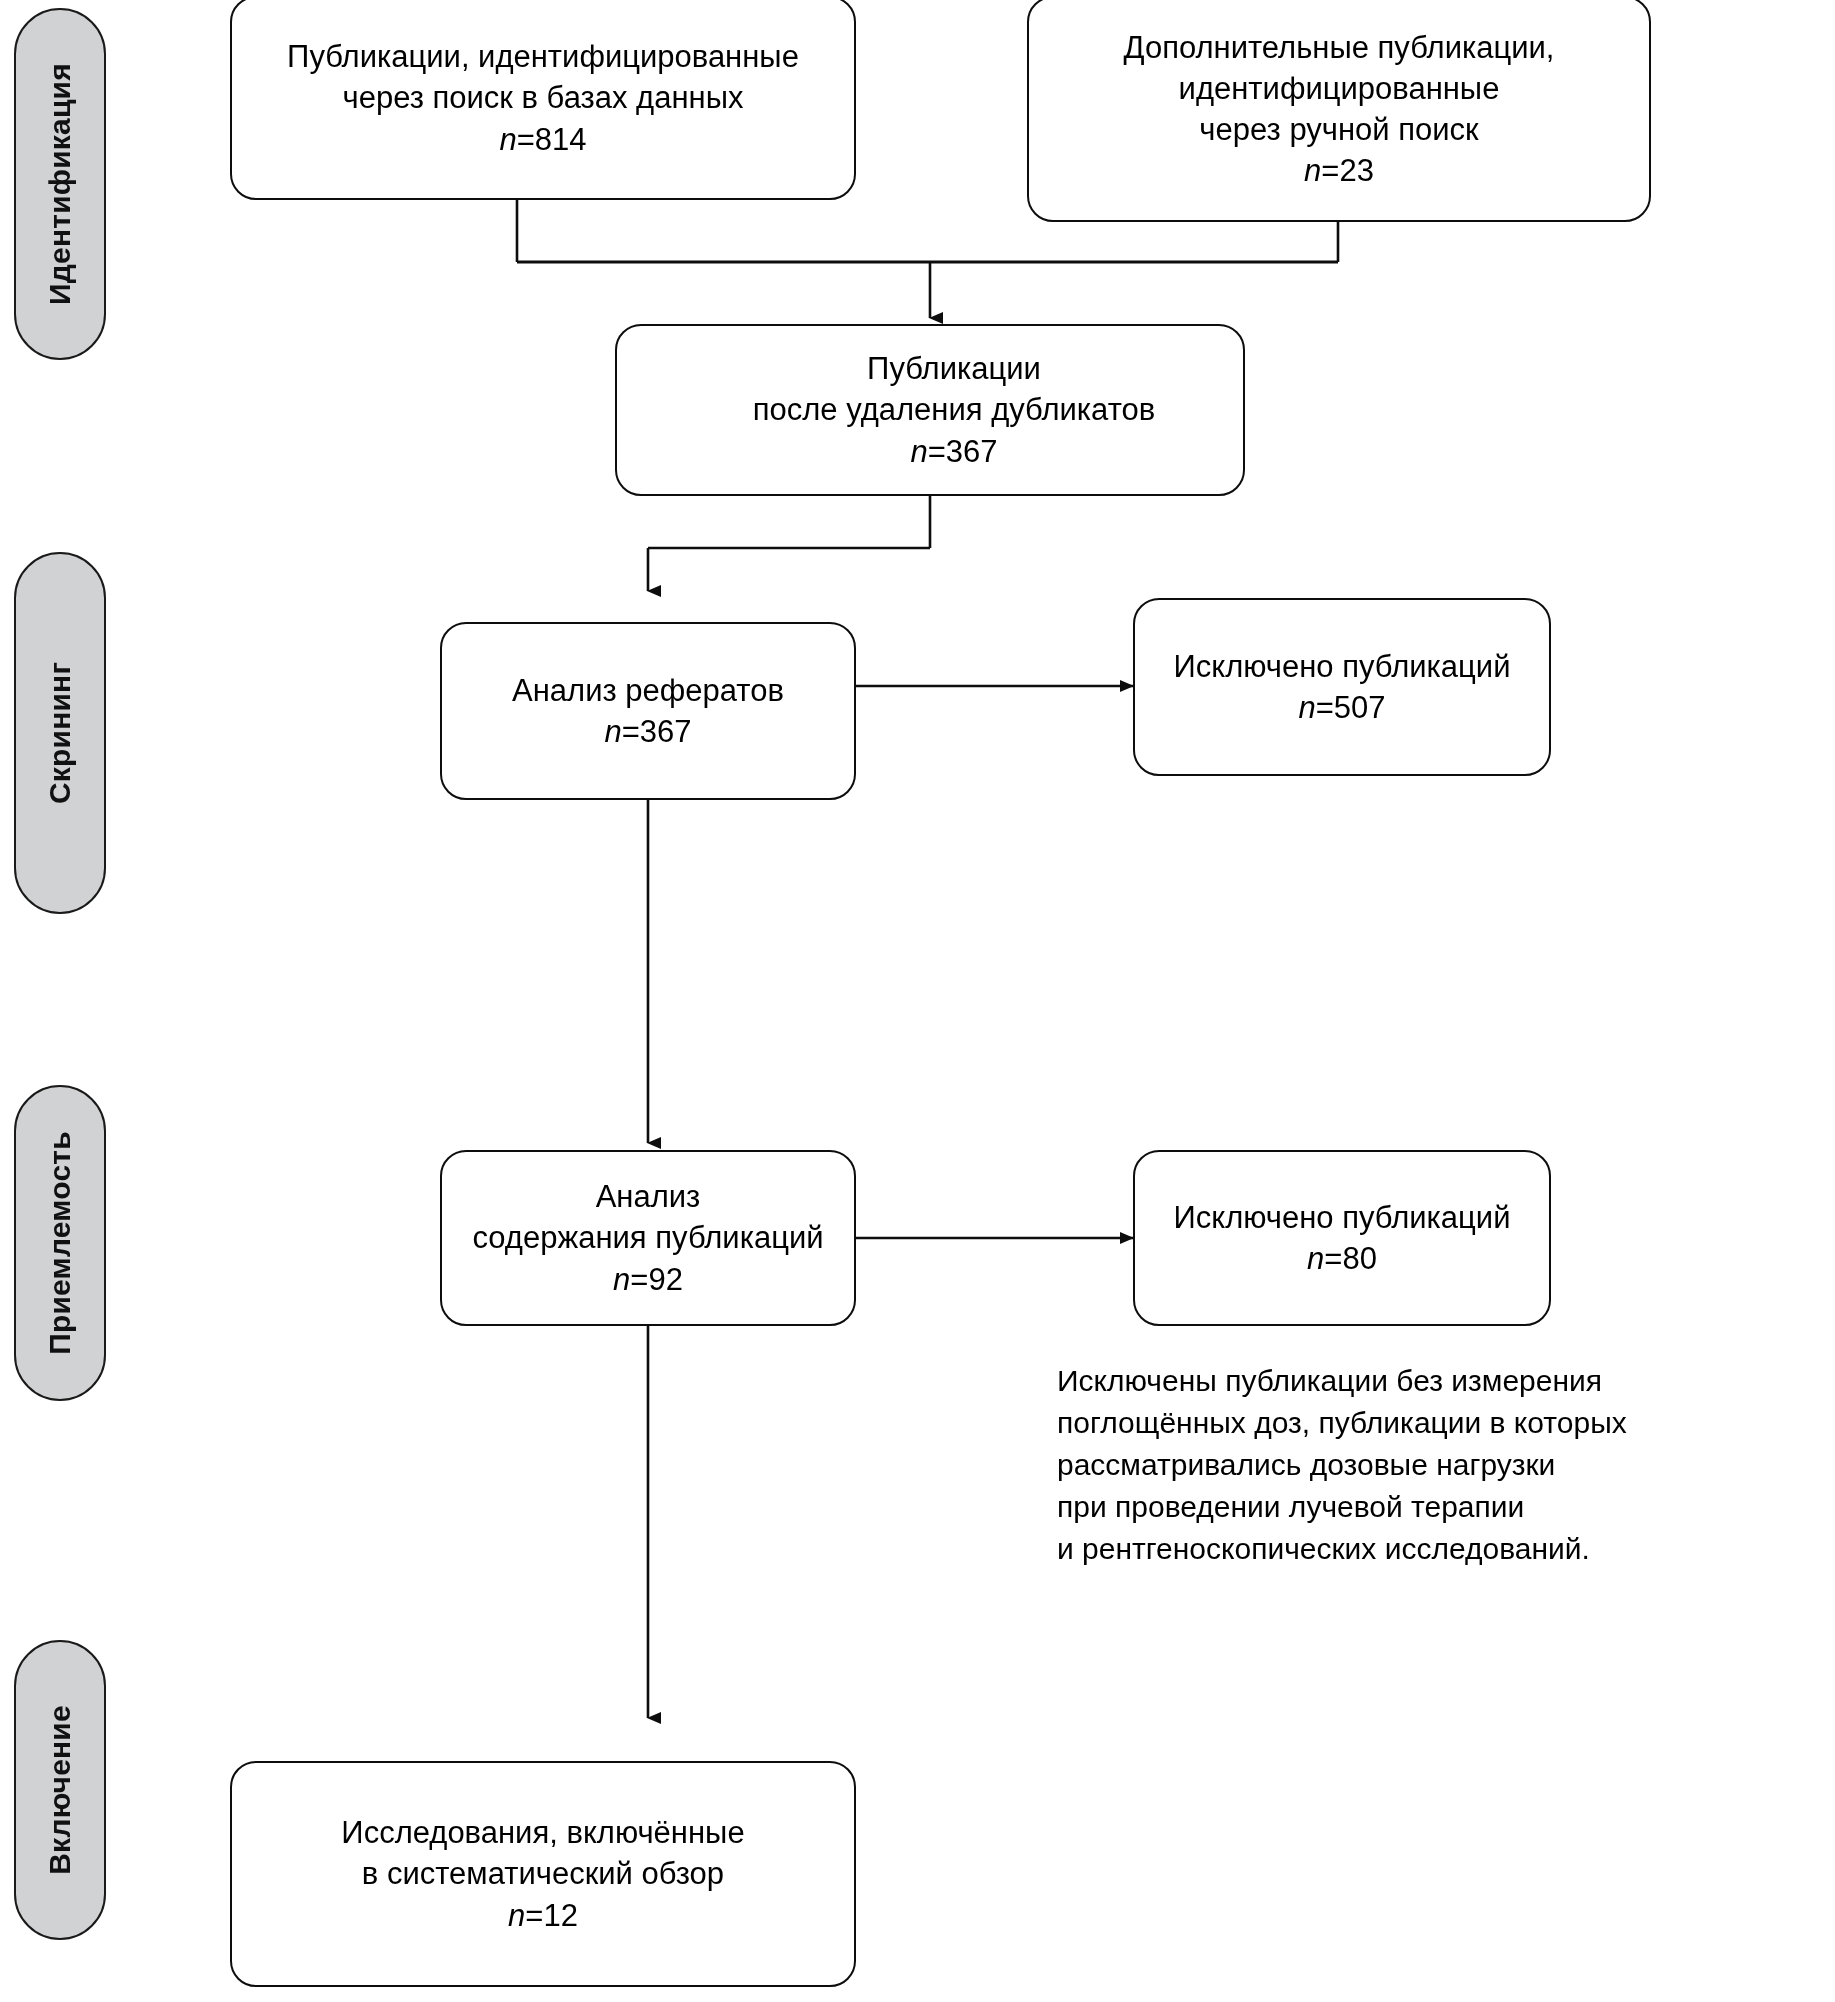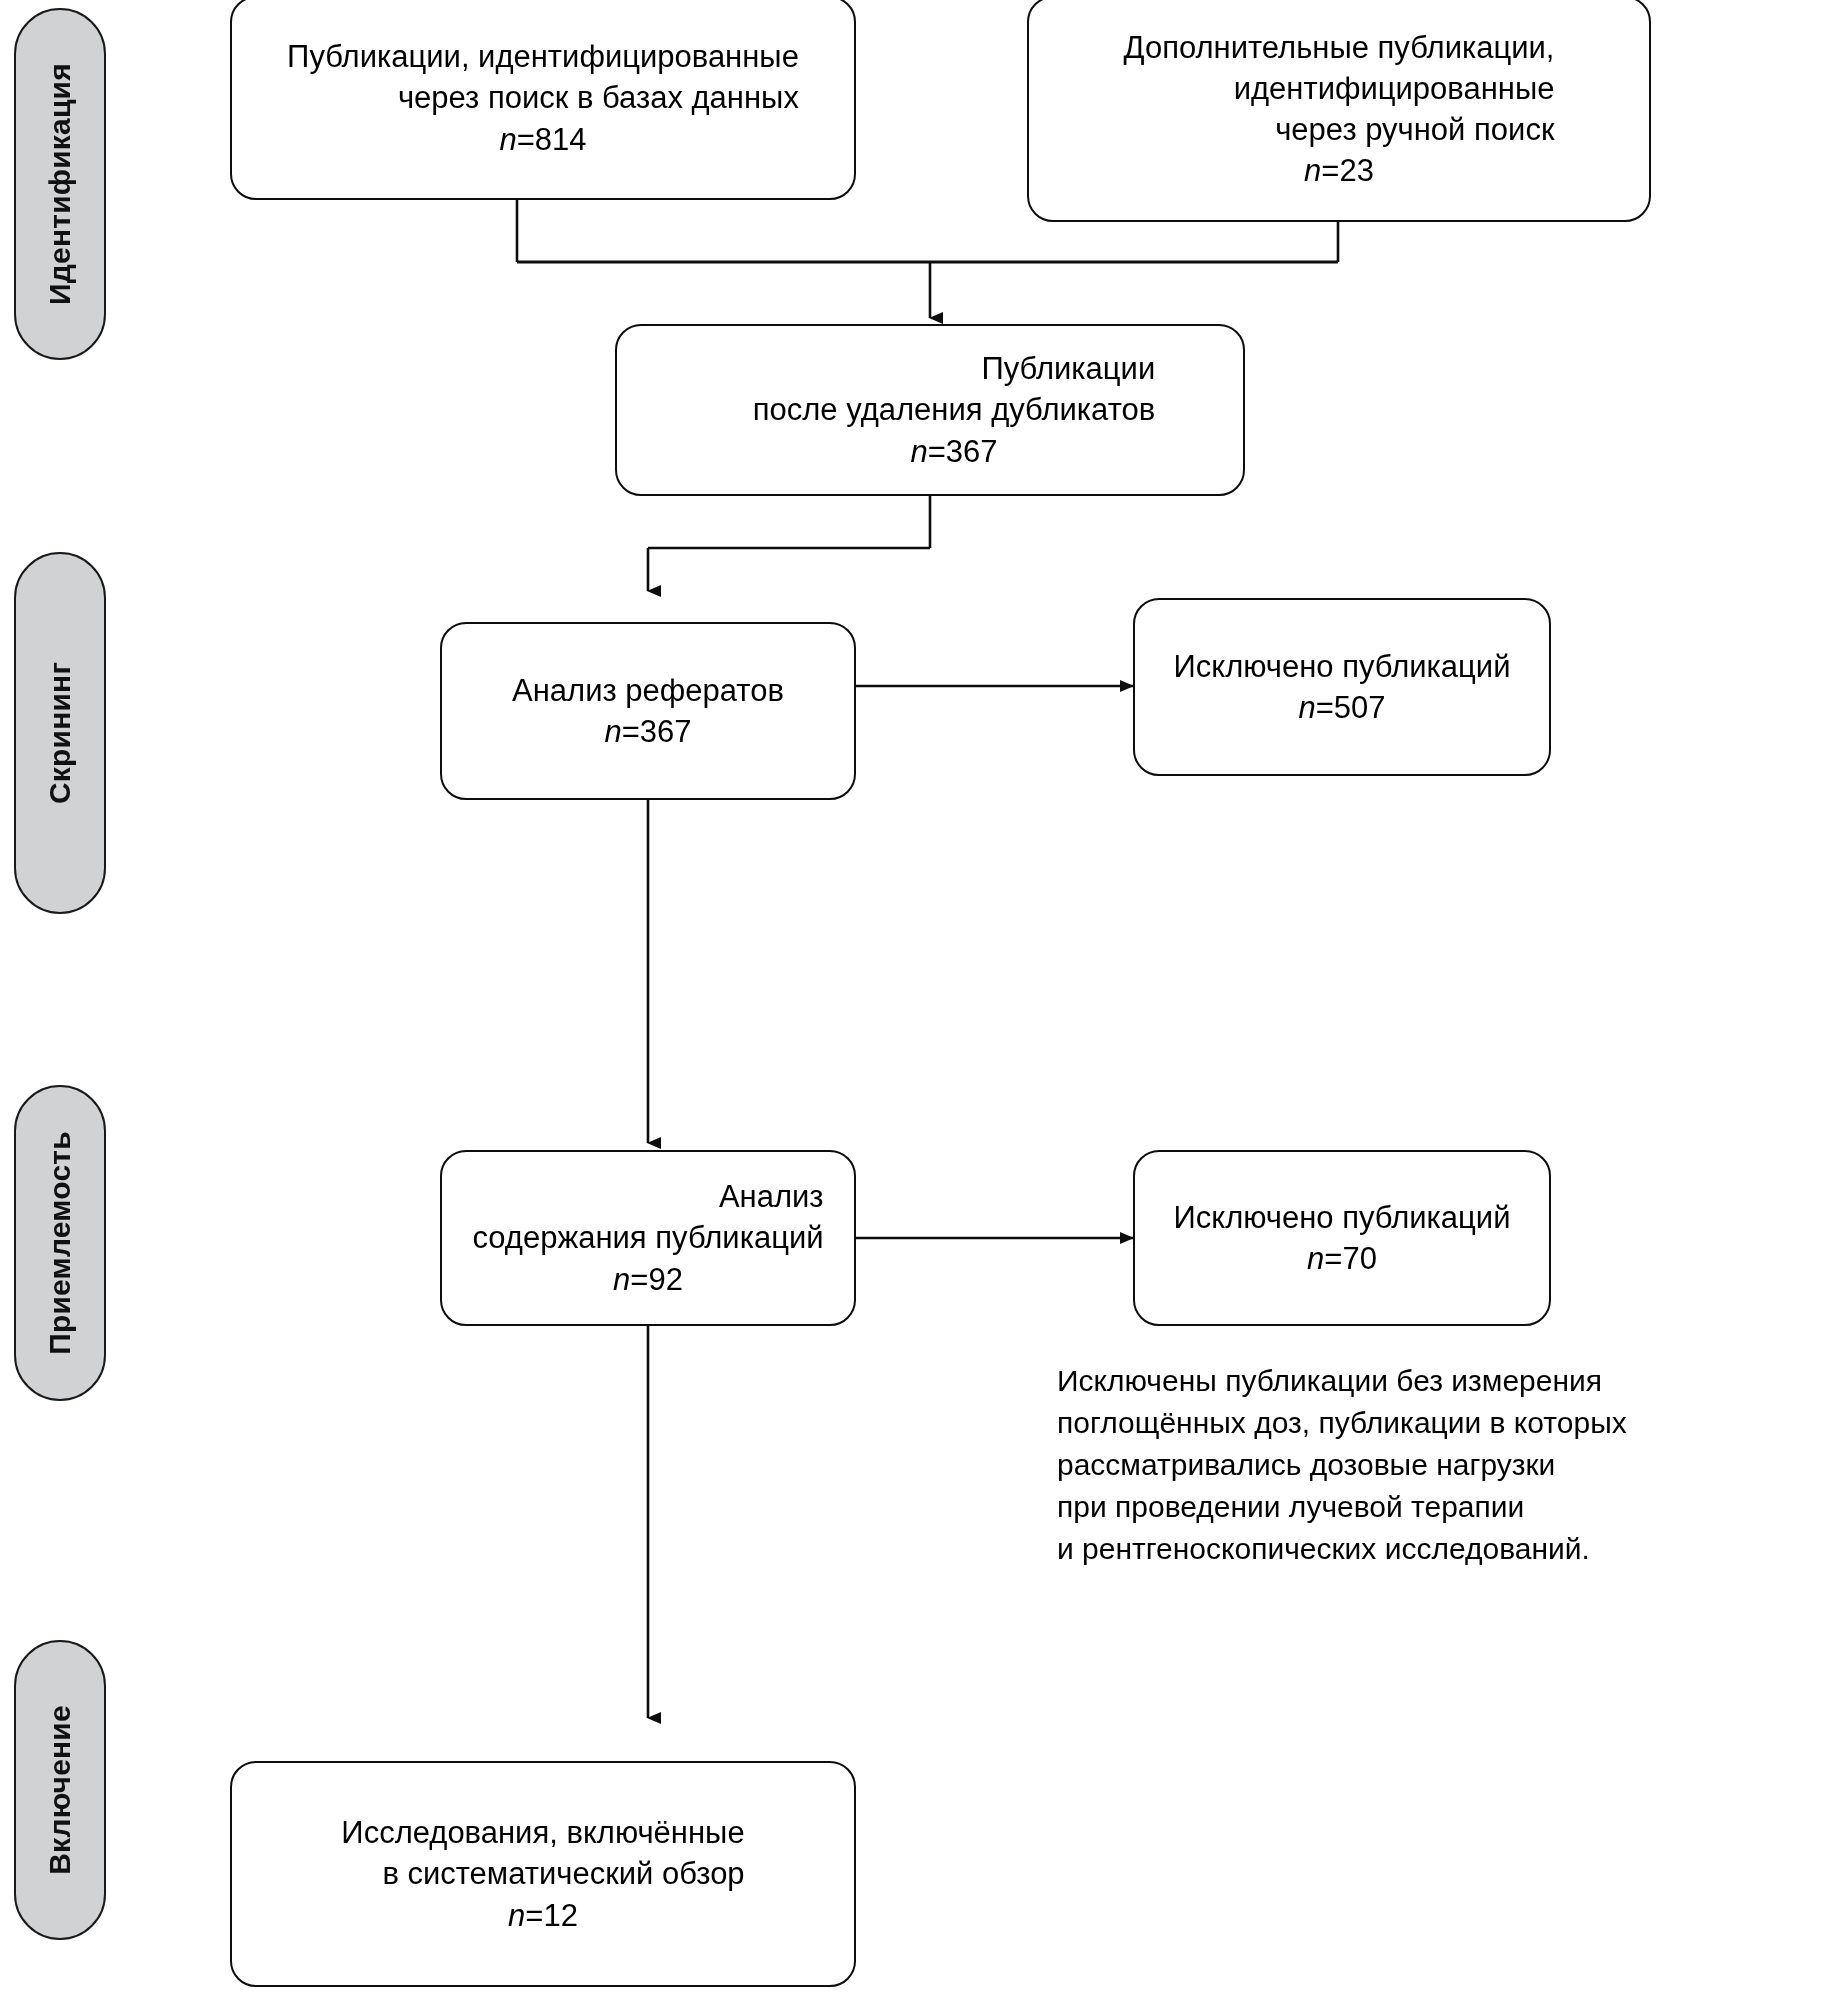--- a/index.html
+++ b/index.html
@@ -53,21 +53,20 @@
     justify-content: center;
     text-align: center;
   }
   .node .node-text {
     font-size: 31px;
     line-height: 1.33;
     color: #000000;
     padding: 0 16px;
     white-space: pre-line;
     font-family: "Liberation Sans", sans-serif;
-    text-align: right;
   }
   .node .node-n {
     font-size: 31px;
     line-height: 1.33;
     color: #000000;
     font-family: "Liberation Sans", sans-serif;
   }
   .node .node-n .ital {
     font-style: italic;
   }
@@ -176,21 +175,21 @@
     <div>
       <div class="node-text">Анализ
 содержания публикаций</div>
       <div class="node-n"><span class="ital">n</span><span>=92</span></div>
     </div>
   </div>
 
   <div class="node" style="left:1133px; top:1150px; width:418px; height:176px;">
     <div>
       <div class="node-text">Исключено публикаций</div>
-      <div class="node-n"><span class="ital">n</span><span>=70</span></div>
+      <div class="node-n"><span class="ital">n</span><span>=80</span></div>
     </div>
   </div>
 
   <div class="note" style="left:1057px; top:1360px; width:700px;">Исключены публикации без измерения
 поглощённых доз, публикации в которых
 рассматривались дозовые нагрузки
 при проведении лучевой терапии
 и рентгеноскопических исследований.</div>
 
   <div class="node" style="left:230px; top:1725px; width:626px; height:226px;margin-top:36px;">

